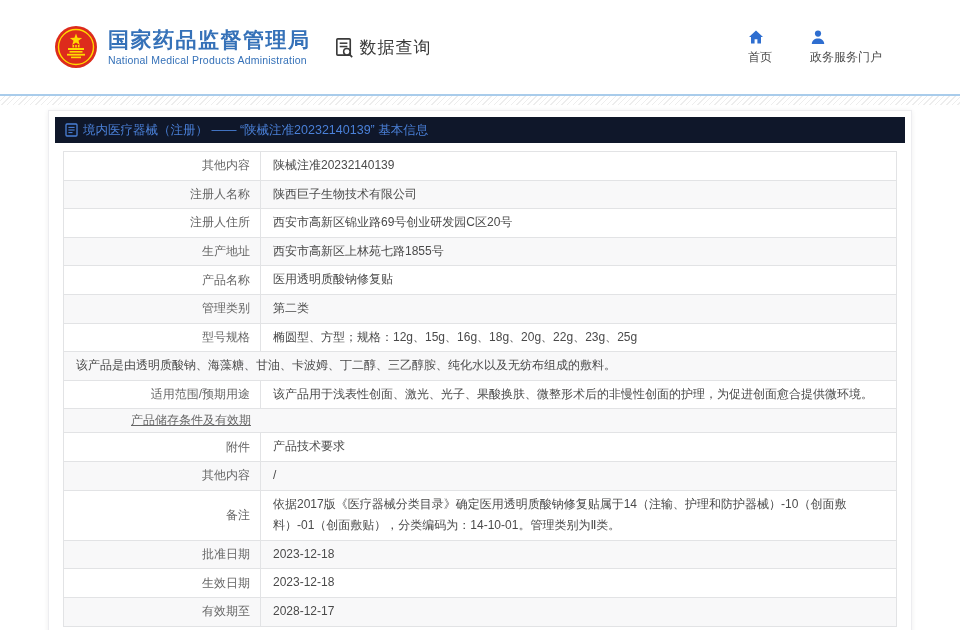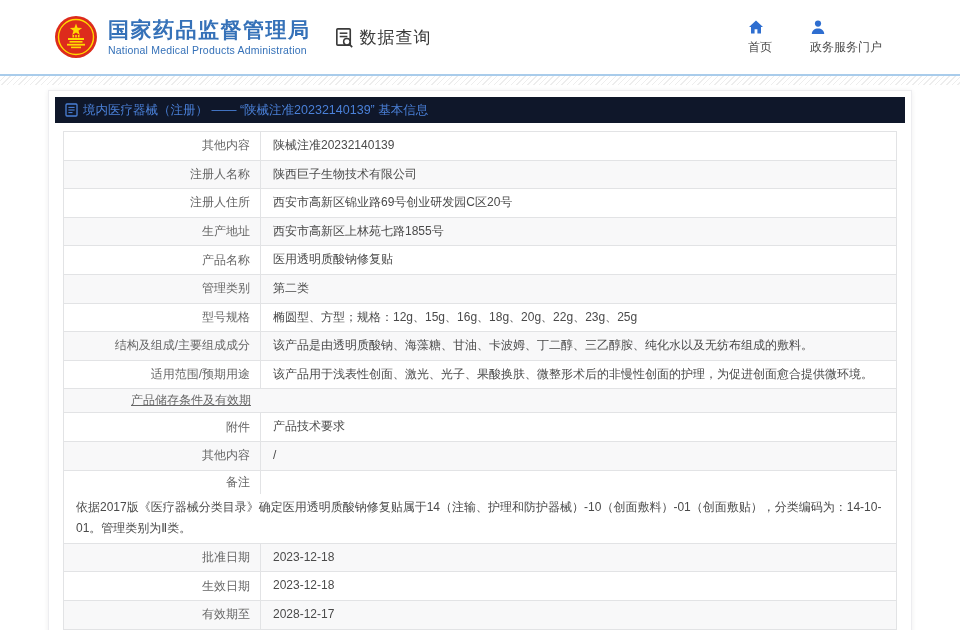--- a/index.html
+++ b/index.html
@@ -6,21 +6,21 @@
   html, body { margin:0; padding:0; }
   body {
     width: 960px; height: 630px;
     background: #ffffff;
     font-family: "Liberation Sans", "DejaVu Sans", sans-serif;
     overflow: hidden;
   }
 
   
   .header {
-    height: 74px;
+    height: 94px;
     display: flex;
     align-items: center;
     padding: 0 78px 0 55px;
   }
   .logo { width: 42px; height: 42px; flex: 0 0 auto; }
   .org { margin-left: 11px; }
   .org-cn {
     font-size: 21px; font-weight: bold; color: #3571b8; letter-spacing: 1.5px;
     line-height: 1.15;
   }
@@ -77,21 +77,21 @@
     color: #666;
     border-right: 1px solid #e2e3e5;
   }
   .row.no-sep .label { border-right: none; text-decoration: underline; }
   .value {
     flex: 1;
     padding-left: 12px; padding-right: 10px;
     color: #4a4a4a;
     line-height: 1.8;
   }
-  .row.tall { min-height: 47px; flex-direction: column; }
+  .row.tall { min-height: 47px; }
 </style>
 </head>
 <body>
 
 <div class="header">
   <div class="logo">
     <svg viewBox="0 0 42 42">
       <circle cx="21" cy="21" r="21" fill="#dd2b1c"></circle>
       <circle cx="21" cy="21" r="17.5" fill="none" stroke="#ffd900" stroke-width="1.4"></circle>
       <path d="M21 7.5 l1.55 4.3 4.55.12 -3.6 2.8 1.3 4.38 -3.8-2.6 -3.8 2.6 1.3-4.38 -3.6-2.8 4.55-.12z" fill="#ffd900"></path>
@@ -173,21 +173,20 @@
     </div>
     <div class="row">
       <div class="cell label">管理类别</div>
       <div class="cell value">第二类</div>
     </div>
     <div class="row">
       <div class="cell label">型号规格</div>
       <div class="cell value">椭圆型、方型；规格：12g、15g、16g、18g、20g、22g、23g、25g</div>
     </div>
     <div class="row">
-      <div class="cell label">结构及组成/主要组成成分</div>
       <div class="cell value">该产品是由透明质酸钠、海藻糖、甘油、卡波姆、丁二醇、三乙醇胺、纯化水以及无纺布组成的敷料。</div>
     </div>
     <div class="row">
       <div class="cell label">适用范围/预期用途</div>
       <div class="cell value">该产品用于浅表性创面、激光、光子、果酸换肤、微整形术后的非慢性创面的护理，为促进创面愈合提供微环境。</div>
     </div>
     <div class="row no-sep">
       <div class="cell label">产品储存条件及有效期</div>
       <div class="cell value"></div>
     </div>

